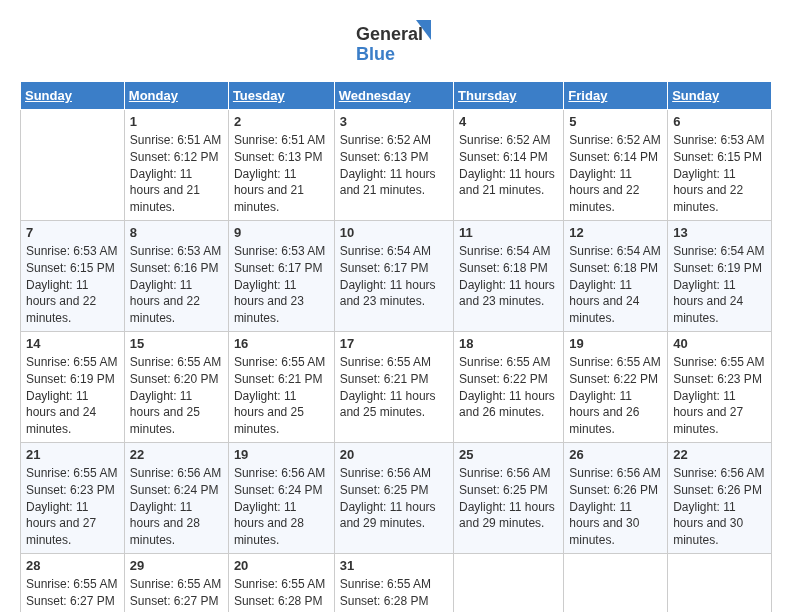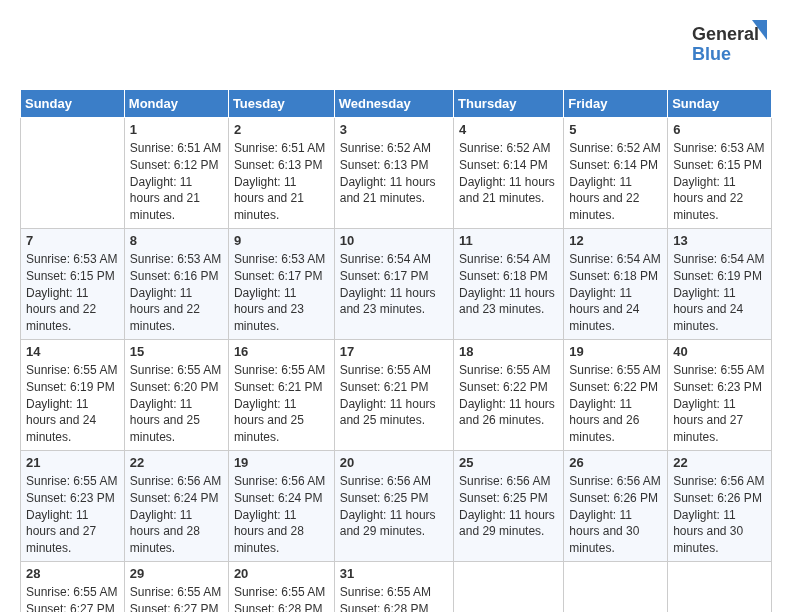--- a/index.html
+++ b/index.html
@@ -5,23 +5,23 @@
     * { box-sizing: border-box; margin: 0; padding: 0; }
     body {
       font-family: Arial, sans-serif;
       background: #fff;
       width: 792px;
       min-height: 612px;
       padding: 20px;
     }
     .header {
       display: flex;
-      justify-content: flex-end;
+      justify-content: center;
       align-items: flex-start;
-      margin-bottom: 24px;
+      margin-bottom: 16px;
       text-decoration: underline;
     }
     .logo {
       display: flex;
       align-items: center;
       gap: 4px;
     }
     .logo-icon {
       width: 32px;
       height: 32px;
@@ -45,20 +45,21 @@
       font-size: 11px;
     }
     thead tr th {
       background-color: #3b7ec8;
       color: #fff;
       padding: 6px 4px;
       text-align: left;
       font-size: 13px;
       font-weight: bold;
       border: 1px solid #fff;
+      text-decoration: underline;
     }
     tbody tr td {
       border: 1px solid #ccc;
       padding: 4px 5px;
       vertical-align: top;
       min-height: 80px;
       height: 85px;
     }
     .day-number {
       font-size: 13px;

